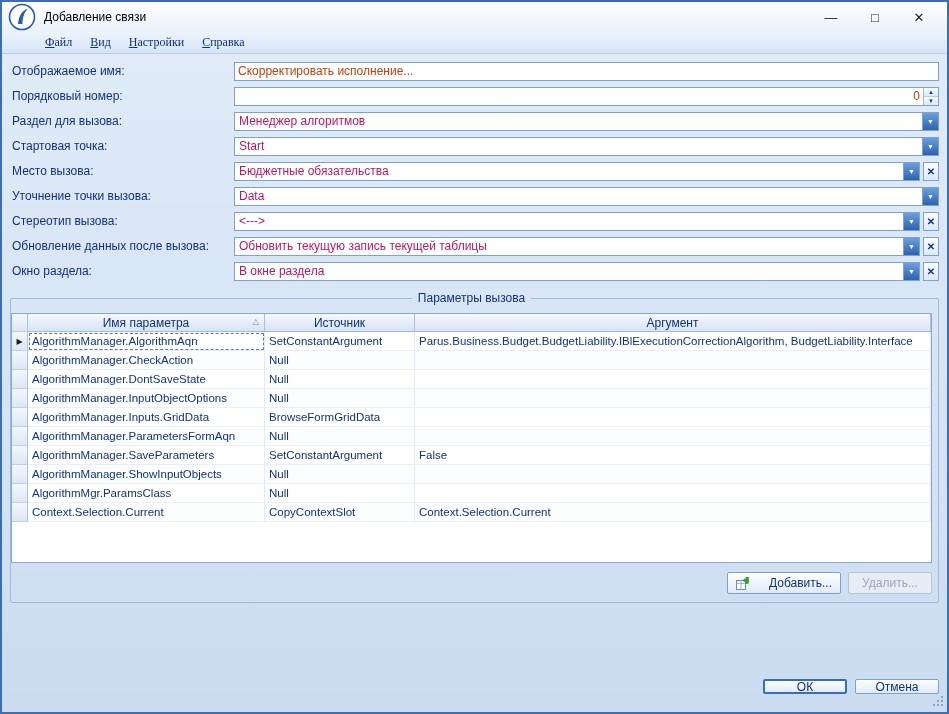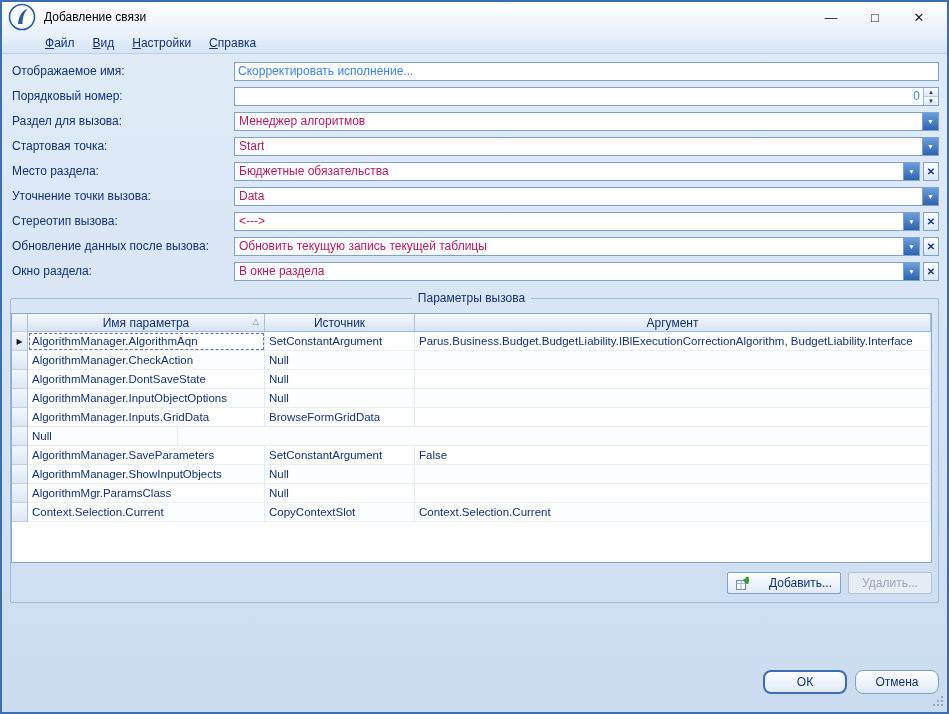--- a/index.html
+++ b/index.html
@@ -29,30 +29,30 @@
     color:#222; font-size:13px; cursor: default;
   }
   
   .menubar {
     height: 22px; flex: 0 0 22px;
     display:flex; align-items:center;
     padding-left: 34px;
     background: linear-gradient(#ecf3fc, #d6e4f5);
     border-bottom: 1px solid #b9cfe9;
   }
-  .menu-item { padding: 2px 9px; color:#10337e; }
+  .menu-item { padding: 2px 9px; color:#10337e;font-family:Liberation Serif, serif; }
   .menu-item::first-letter { text-decoration: underline; }
   
   .form { padding: 10px 8px 0 10px; flex: 0 0 auto; }
   .form-row { display:flex; align-items:center; height:14px; margin-bottom:11px; }
   .flabel { width: 222px; flex: 0 0 222px; color:#10337e; }
   .fctrl { flex:1; display:flex; align-items:center; height:19px; }
   .tinput {
     flex:1; height:19px; border:1px solid #7da2ce; background:#fff;
-    font-family:"Liberation Sans",sans-serif; font-size:12px; color:#3b82f6;
+    font-family:"Liberation Sans",sans-serif; font-size:12px; color:#c2410c;
     padding:0 3px; outline:none;
   }
   
   .spin-wrap { flex:1; display:flex; height:19px; border:1px solid #7da2ce; background:#fff; }
   .spin-input { border:none; flex:1; height:17px; text-align:right; padding-right:3px; }
   .spin-btns { width:15px; display:flex; flex-direction:column; border-left:1px solid #9db8d8; }
   .spin-btn {
     flex:1; display:flex; align-items:center; justify-content:center;
     font-size:6px; color:#1c3a70; background:linear-gradient(#fbfdff,#dce8f6);
   }
@@ -133,21 +133,21 @@
     display:inline-flex; align-items:center; justify-content:center; gap:20px;
   }
   .btn:disabled, .btn.disabled {
     color:#9aa7ba; border-color:#b4c3d6; background:#e7edf5;
   }
   
   .footer {
     margin-top:auto; display:flex; justify-content:flex-end; gap:8px;
     padding: 14px 8px 18px 8px;
   }
-  .footer .btn { height:24px; min-width:84px;border-radius:8px; }
+  .footer .btn { height:15px; min-width:84px; }
   .btn-ok { border:2px solid #3a6cb8; font-weight:normal; }
   .grip { position:absolute; right:3px; bottom:2px; }
 </style>
 </head>
 <body>
 
 <div class="window">
 
   <div class="titlebar">
     <div class="app-icon">
@@ -207,21 +207,21 @@
       <label class="flabel">Стартовая точка:</label>
       <div class="fctrl">
         <div class="combo">
           <span class="combo-text">Start</span>
           <span class="combo-btn">▼</span>
         </div>
       </div>
     </div>
 
     <div class="form-row">
-      <label class="flabel">Место раздела:</label>
+      <label class="flabel">Место вызова:</label>
       <div class="fctrl">
         <div class="combo">
           <span class="combo-text">Бюджетные обязательства</span>
           <span class="combo-btn">▼</span>
         </div>
         <button class="clear-btn">✕</button>
       </div>
     </div>
 
     <div class="form-row">
@@ -314,20 +314,21 @@
             <div class="cell datacell c2"></div>
           </div>
           <div class="grid-row">
             <div class="cell sel-cell"></div>
             <div class="cell datacell c0">AlgorithmManager.Inputs.GridData</div>
             <div class="cell datacell c1">BrowseFormGridData</div>
             <div class="cell datacell c2"></div>
           </div>
           <div class="grid-row">
             <div class="cell sel-cell"></div>
+            <div class="cell datacell c0">AlgorithmManager.ParametersFormAqn</div>
             <div class="cell datacell c1">Null</div>
             <div class="cell datacell c2"></div>
           </div>
           <div class="grid-row">
             <div class="cell sel-cell"></div>
             <div class="cell datacell c0">AlgorithmManager.SaveParameters</div>
             <div class="cell datacell c1">SetConstantArgument</div>
             <div class="cell datacell c2">False</div>
           </div>
           <div class="grid-row">

